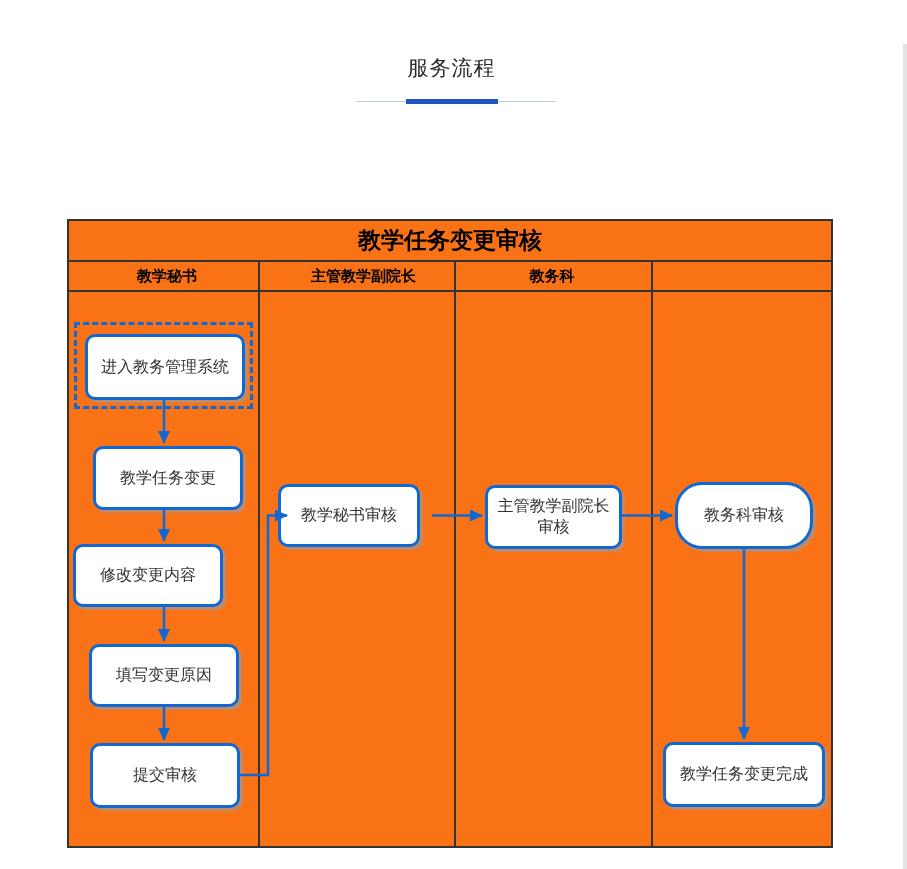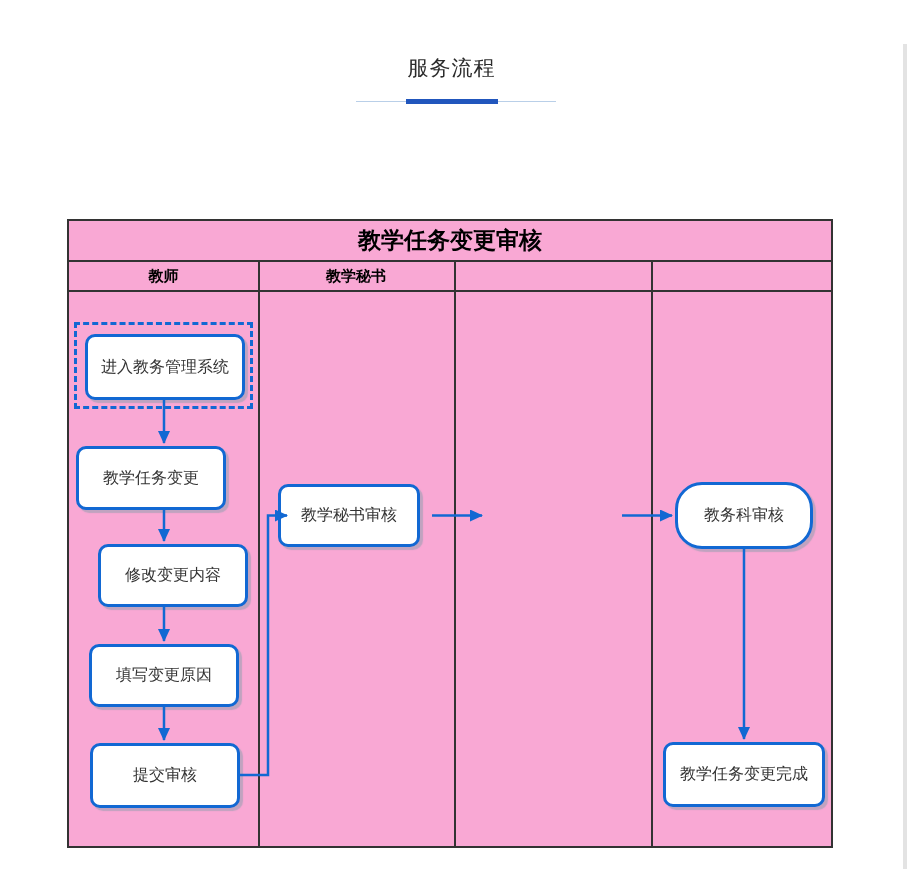--- a/index.html
+++ b/index.html
@@ -12,40 +12,40 @@
     font-size:21px; color:#2b2b2b; letter-spacing:1px; }
   .title-underline { position:absolute; top:54px; left:356px; width:200px; height:6px; }
   .title-underline .thin { position:absolute; top:3px; left:0; width:200px; height:1px; background:#b9cfe8; }
   .title-underline .thick { position:absolute; top:1px; left:50px; width:92px; height:5px; background:#2156bd; }
 
   
   .scrollbar { position:absolute; top:0; right:0; width:4px; height:869px; background:#e3e3e3; }
 
   
   .diagram { position:absolute; left:67px; top:175px; width:766px; height:629px;
-    border:2px solid #333333; background:#f9a8d4; }
+    border:2px solid #333333; background:#f97316; }
   .diagram-title { position:absolute; top:0; left:0; width:762px; height:41px;
     border-bottom:2px solid #333333; display:flex; align-items:center; justify-content:center;
     font-size:23px; font-weight:bold; color:#000; }
   .lane-headers { position:absolute; top:41px; left:0; width:762px; height:30px;
     border-bottom:2px solid #333333; display:flex; }
   .lane-h { display:flex; align-items:center; justify-content:center;
     font-size:15px; font-weight:bold; color:#000; }
   .lane-h.c1 { width:189px; } .lane-h.c2 { width:196px; } .lane-h.c3 { width:197px; } .lane-h.c4 { width:180px; }
   .vline { position:absolute; top:41px; bottom:0; width:2px; background:#333333; }
   .vline.v1 { left:189px; } .vline.v2 { left:385px; } .vline.v3 { left:582px; }
 
   
   .node { position:absolute; background:#ffffff; border:3px solid #1268d3; border-radius:10px;
     display:flex; align-items:center; justify-content:center; text-align:center;
     font-size:16px; color:#333333; line-height:1.3; padding:8px 6px; z-index:2;
     box-shadow:3px 3px 1px rgba(145,158,175,0.55); }
   .n-enter    { left:16px;  top:113px; width:160px; height:66px; }
-  .n-change   { left:7px;  top:225px; width:150px; height:64px; }
-  .n-modify   { left:29px;  top:323px; width:150px; height:63px; }
+  .n-change   { left:24px;  top:225px; width:150px; height:64px; }
+  .n-modify   { left:4px;  top:323px; width:150px; height:63px; }
   .n-reason   { left:20px;  top:423px; width:150px; height:63px; }
   .n-submit   { left:21px;  top:522px; width:150px; height:65px; }
   .n-secretary{ left:209px; top:263px; width:142px; height:63px; }
   .n-vicedean { left:416px; top:264px; width:137px; height:64px; }
   .n-academic { left:606px; top:261px; width:138px; height:67px;border-radius:27px; }
   .n-complete { left:594px; top:521px; width:162px; height:65px;text-align:center; }
 
   .start-frame { position:absolute; left:5px; top:101px; width:179px; height:87px;
     border:3px dashed #1268d3; z-index:1; }
 
@@ -60,36 +60,38 @@
   <div class="page-title">服务流程</div>
   <div class="title-underline">
     <div class="thin"></div>
     <div class="thick"></div>
   </div>
 
   <div class="diagram">
     <div class="diagram-title">教学任务变更审核</div>
 
     <div class="lane-headers">
-      <div class="lane-h c1">教师</div>
       <div class="lane-h c2">教学秘书</div>
+      <div class="lane-h c3">主管教学副院长</div>
+      <div class="lane-h c4">教务科</div>
     </div>
 
     <div class="vline v1"></div>
     <div class="vline v2"></div>
     <div class="vline v3"></div>
 
     <div class="start-frame"></div>
 
     <div class="node n-enter">进入教务管理系统</div>
     <div class="node n-change">教学任务变更</div>
     <div class="node n-modify">修改变更内容</div>
     <div class="node n-reason">填写变更原因</div>
     <div class="node n-submit">提交审核</div>
     <div class="node n-secretary">教学秘书审核</div>
+    <div class="node n-vicedean">主管教学副院长审核</div>
     <div class="node n-academic">教务科审核</div>
     <div class="node n-complete">教学任务变更完成</div>
 
     <svg class="connectors" viewBox="0 0 762 625" xmlns="http://www.w3.org/2000/svg">
       <defs>
         <marker id="arrow" markerUnits="userSpaceOnUse" markerWidth="13" markerHeight="12" refX="12" refY="6" orient="auto">
           <path d="M0,0 L13,6 L0,12 Z" fill="#1268d3"></path>
         </marker>
       </defs>
       <g stroke="#1268d3" stroke-width="2.5" fill="none">

